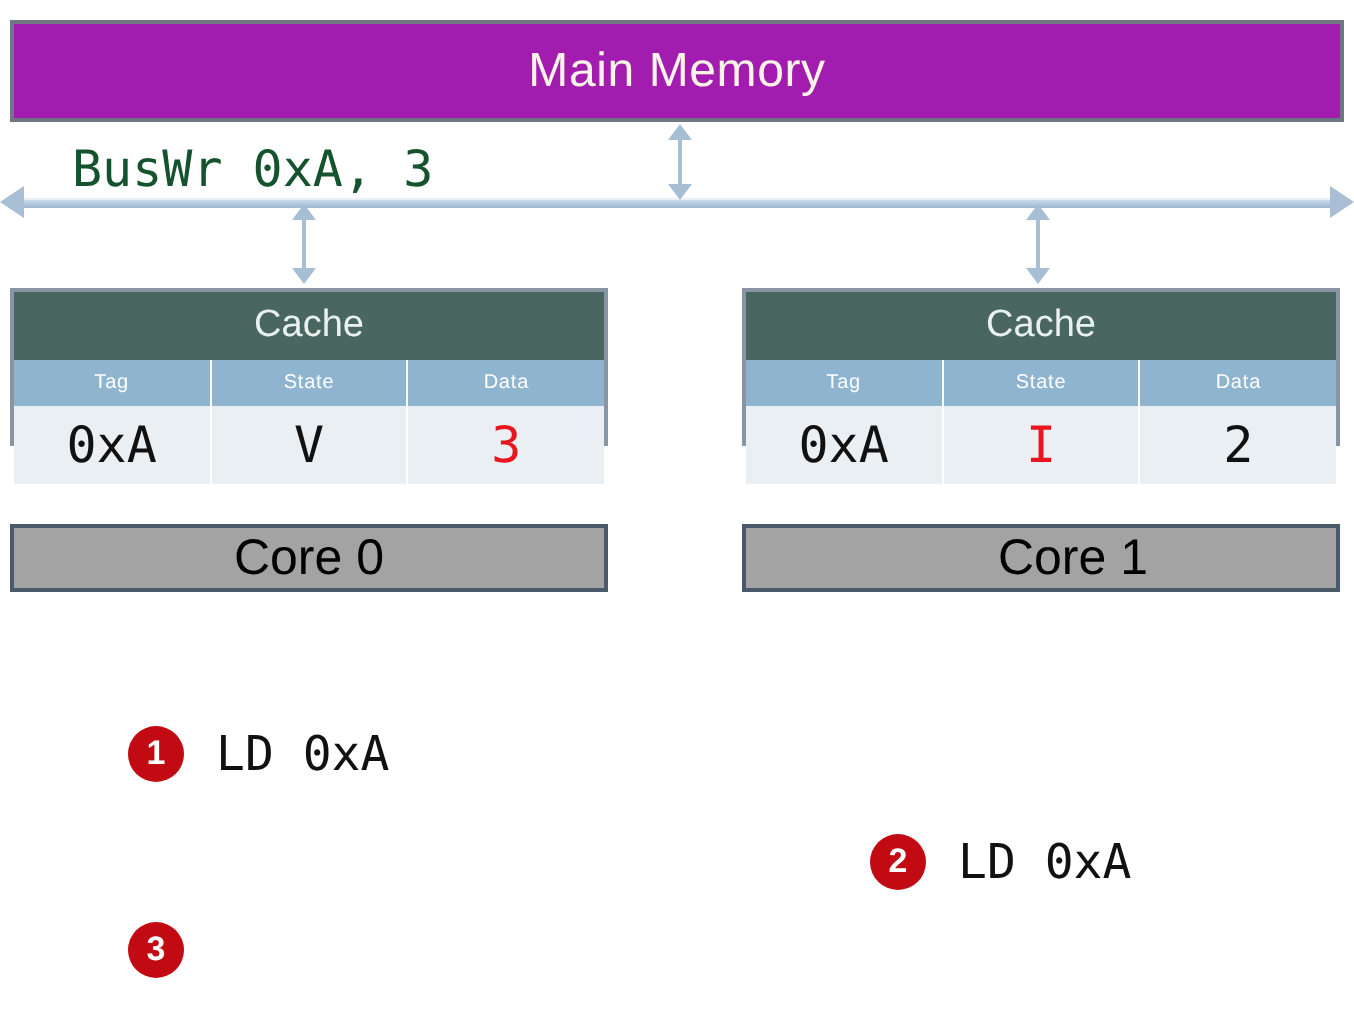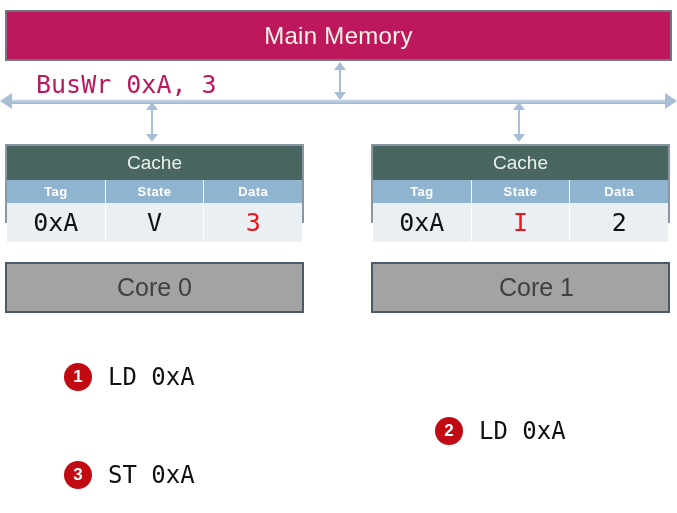--- a/index.html
+++ b/index.html
@@ -17,21 +17,21 @@
   }
 
   
   .main-memory {
     position: absolute;
     left: 5px;
     top: 10px;
     width: 667px;
     height: 51px;
     box-sizing: border-box;
-    background: #be185d;
+    background: #a21caf;
     border: 2px solid #6f7880;
     color: #fdf3e6;
     display: flex;
     align-items: center;
     justify-content: center;
     font-size: 24px;
     letter-spacing: 0.3px;
   }
 
   
@@ -54,21 +54,21 @@
   }
   .bus-arrow.left  { left: 0px;  border-right: 12px solid #a8bed4; }
   .bus-arrow.right { right: 0px; border-left: 12px solid #a8bed4; }
 
   .bus-label {
     position: absolute;
     left: 36px;
     top: 70px;
     font-family: "DejaVu Sans Mono", "Liberation Mono", monospace;
     font-size: 25px;
-    color: #be185d;
+    color: #14532d;
     white-space: pre;
   }
 
   
   .vconn {
     position: absolute;
     width: 12px;
   }
   .vconn .stem {
     position: absolute;
@@ -118,22 +118,22 @@
     display: flex;
     height: 23px;
     background: #8fb4d0;
   }
   .cache-head > div {
     flex: 1 1 0;
     display: flex;
     align-items: center;
     justify-content: center;
     color: #ffffff;
-    font-size: 13px;
-    font-weight: bold;
+    font-size: 10px;
+    font-weight: normal;
     letter-spacing: 0.4px;
     border-right: 1px solid #ffffff;
     box-sizing: border-box;
   }
   .cache-head > div:last-child { border-right: none; text-align: center; }
 
   .cache-row {
     display: flex;
     height: 39px;
     background: #eaeff4;
@@ -150,24 +150,24 @@
     box-sizing: border-box;
   }
   .cache-row > div:last-child { border-right: none; }
   .cache-row > div.highlight { color: #e8161d; }
 
   
   .core {
     position: absolute;
     box-sizing: border-box;
     top: 262px;
-    height: 51px;
+    height: 34px;
     background: #a3a3a3;
     border: 2px solid #4a5a6b;
-    color: #404040;
+    color: #000000;
     display: flex;
     align-items: center;
     justify-content: center;
     font-size: 25px;
   }
   #core-0 { left: 5px;   width: 299px; }
   #core-1 { left: 371px; width: 299px; padding-left: 32px; }
 
   
   .op {
@@ -265,14 +265,13 @@
 <div class="op" id="op-1">
   <div class="badge">1</div>
   <div class="op-text">LD 0xA</div>
 </div>
 <div class="op" id="op-2">
   <div class="badge">2</div>
   <div class="op-text">LD 0xA</div>
 </div>
 <div class="op" id="op-3">
   <div class="badge">3</div>
-  <div class="op-text">ST 0xA</div>
 </div>
 
 </body></html>

